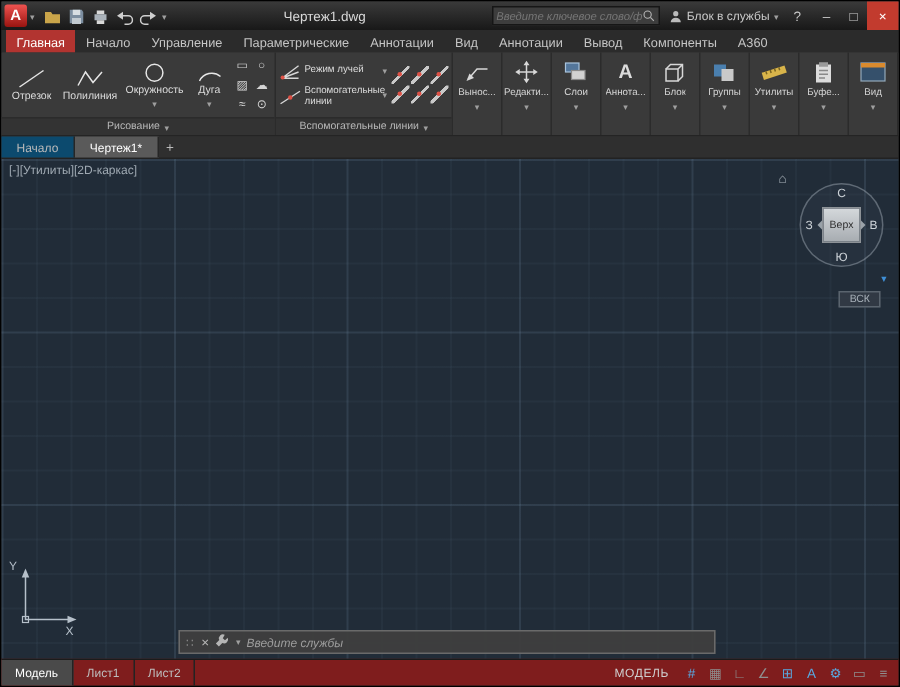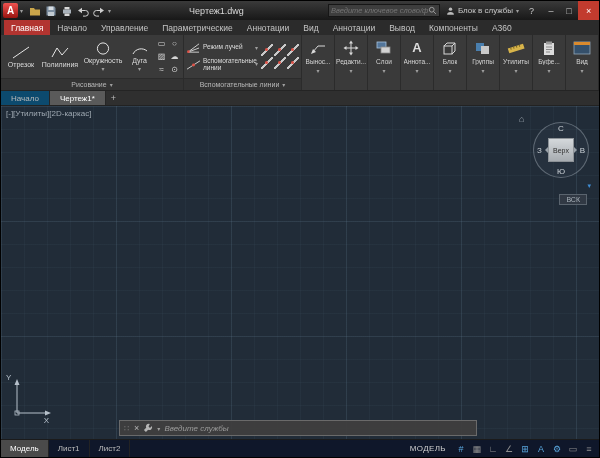--- a/index.html
+++ b/index.html
@@ -89,21 +89,21 @@
 .ucswrap svg{width:46px;height:46px}
 .ucs-y{position:absolute;left:-1px;top:-4px;color:#b6c0ca;font-size:8px}
 .ucs-x{position:absolute;right:4px;bottom:-2px;color:#b6c0ca;font-size:8px}
 .cmdbar{position:absolute;left:118px;right:122px;bottom:3px;height:16px;background:rgba(62,62,62,.96);border:1px solid #6a6a6a;display:flex;align-items:center;gap:4px;padding:0 4px}
 .cmd-grip{color:#8a8a8a;font-size:8px;letter-spacing:1px}
 .cmd-x{color:#b5b5b5;font-size:9px}
 .cmd-wrench svg{width:10px;height:10px}
 .cmd-text{color:#9d9d9d;font-size:8px;font-style:italic}
 
 
-.statusbar{height:18px;flex:0 0 18px;background:#0f172a;border-top:1px solid #1b1b1b;display:flex;align-items:stretch;font-size:8px;color:#bdbdbd}
+.statusbar{height:18px;flex:0 0 18px;background:#7f1d1d;border-top:1px solid #1b1b1b;display:flex;align-items:stretch;font-size:8px;color:#bdbdbd}
 .ltab{display:flex;align-items:center;padding:0 9px;border-right:1px solid #232323}
 .ltab.active{background:#4a4a4a;color:#fff}
 .modelbl{display:flex;align-items:center;padding:0 8px;color:#cfcfcf;letter-spacing:.4px}
 .sicons{display:flex;align-items:center;gap:2px;padding-right:3px}
 .sicon{width:14px;text-align:center;font-size:9px}
 .sicon.on{color:#5aa7de}
 .sicon.off{color:#8f8f8f}
 </style>
 </head>
 <body>

